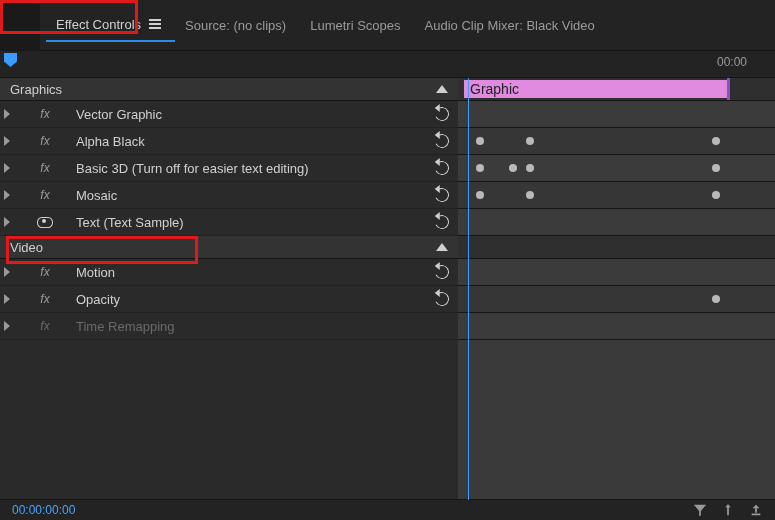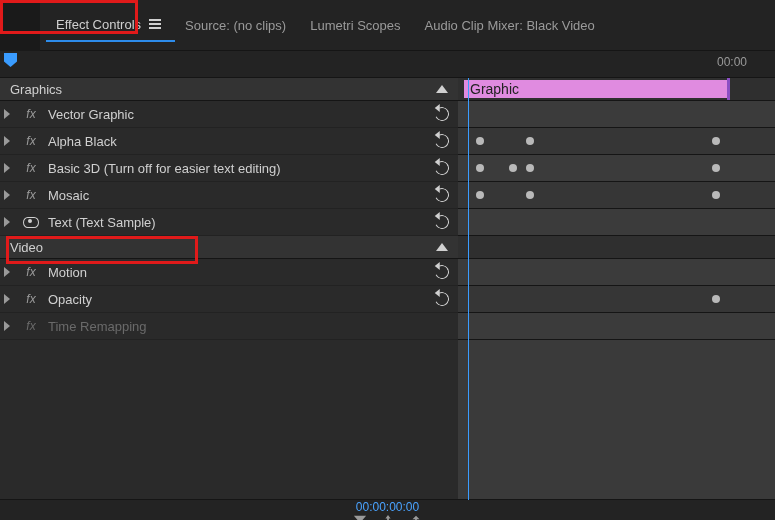--- a/index.html
+++ b/index.html
@@ -150,21 +150,21 @@
     border-right: 6px solid transparent;
     border-bottom: 8px solid var(--text-0);
   }
   .effect-row {
     display: flex;
     align-items: center;
     height: 26px;
     padding: 0 6px 0 0;
     background: var(--bg-2);
     border-bottom: 1px solid #222;
-    gap: 8px;
+    gap: 22px;
     font-size: 13px;
   }
   .effect-row .disclose {
     width: 14px;
     text-align: center;
     color: var(--text-1);
   }
   .disclose .tri-right {
     display: inline-block;
     width: 0; height: 0;
@@ -306,21 +306,20 @@
   .footer {
     position: absolute;
     left: 0; right: 0; bottom: 0;
     height: 20px;
     background: var(--bg-1);
     border-top: 1px solid var(--border);
     display: flex;
     align-items: center;
     justify-content: space-between;
     padding: 0 12px;
-    flex-direction: column;
   }
   .footer .tc { color: var(--blue-text); font-size: 12px; }
   .footer .icons { display: flex; gap: 14px; color: var(--text-1); }
   .svg-switch {
     width: 14px; height: 14px;
   }
 </style>
 </head>
 <body>
 

